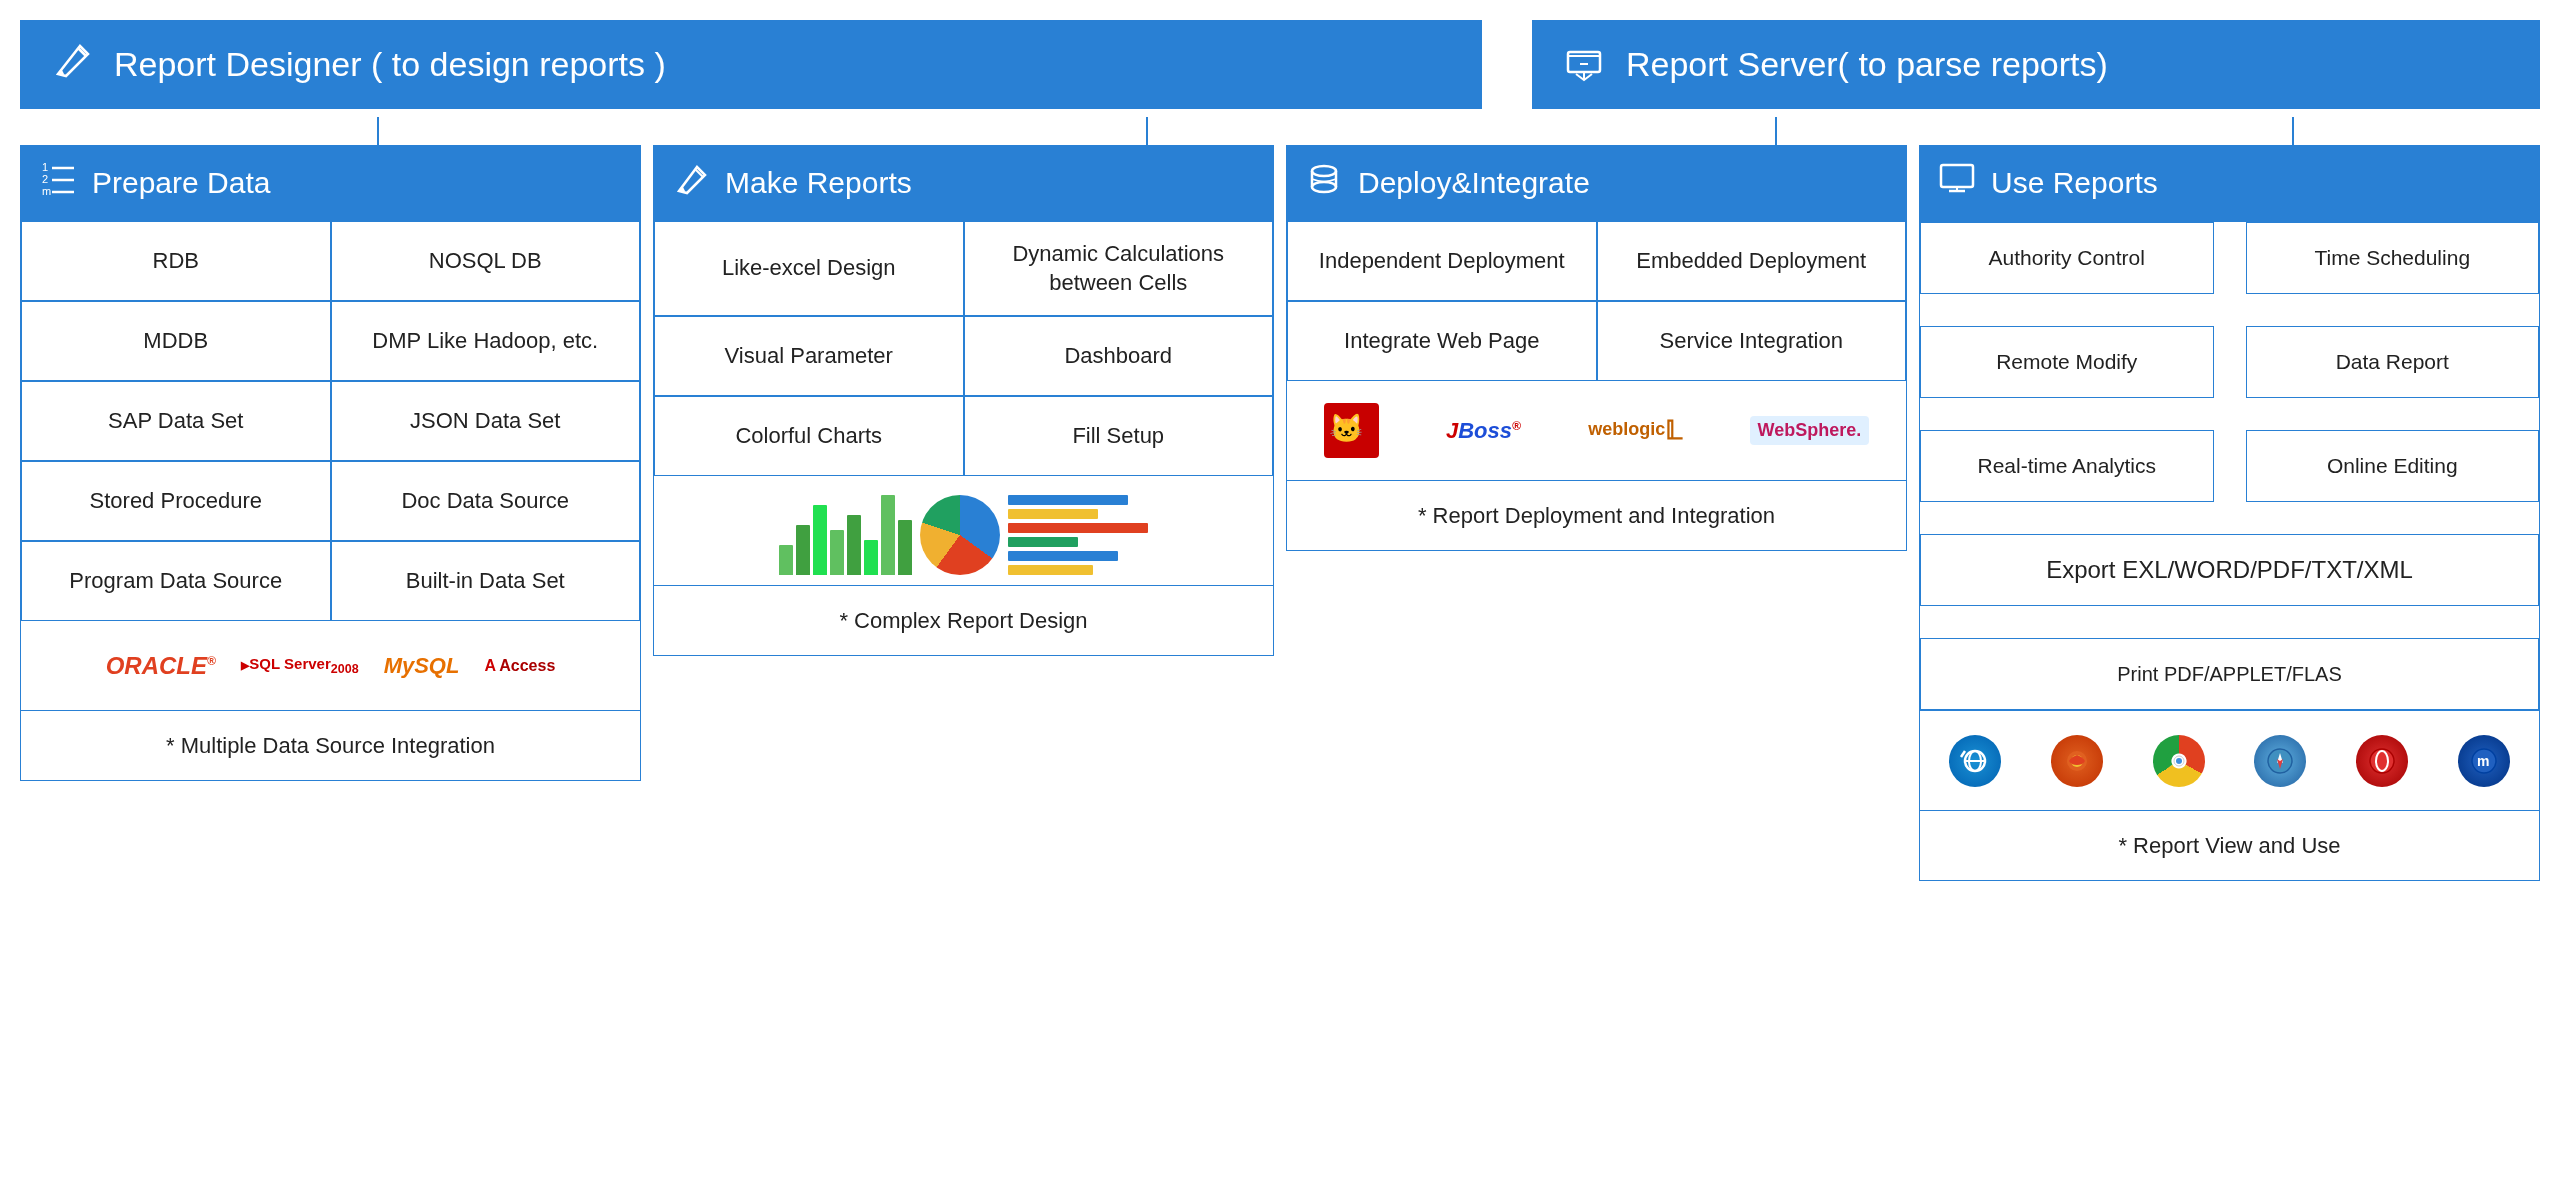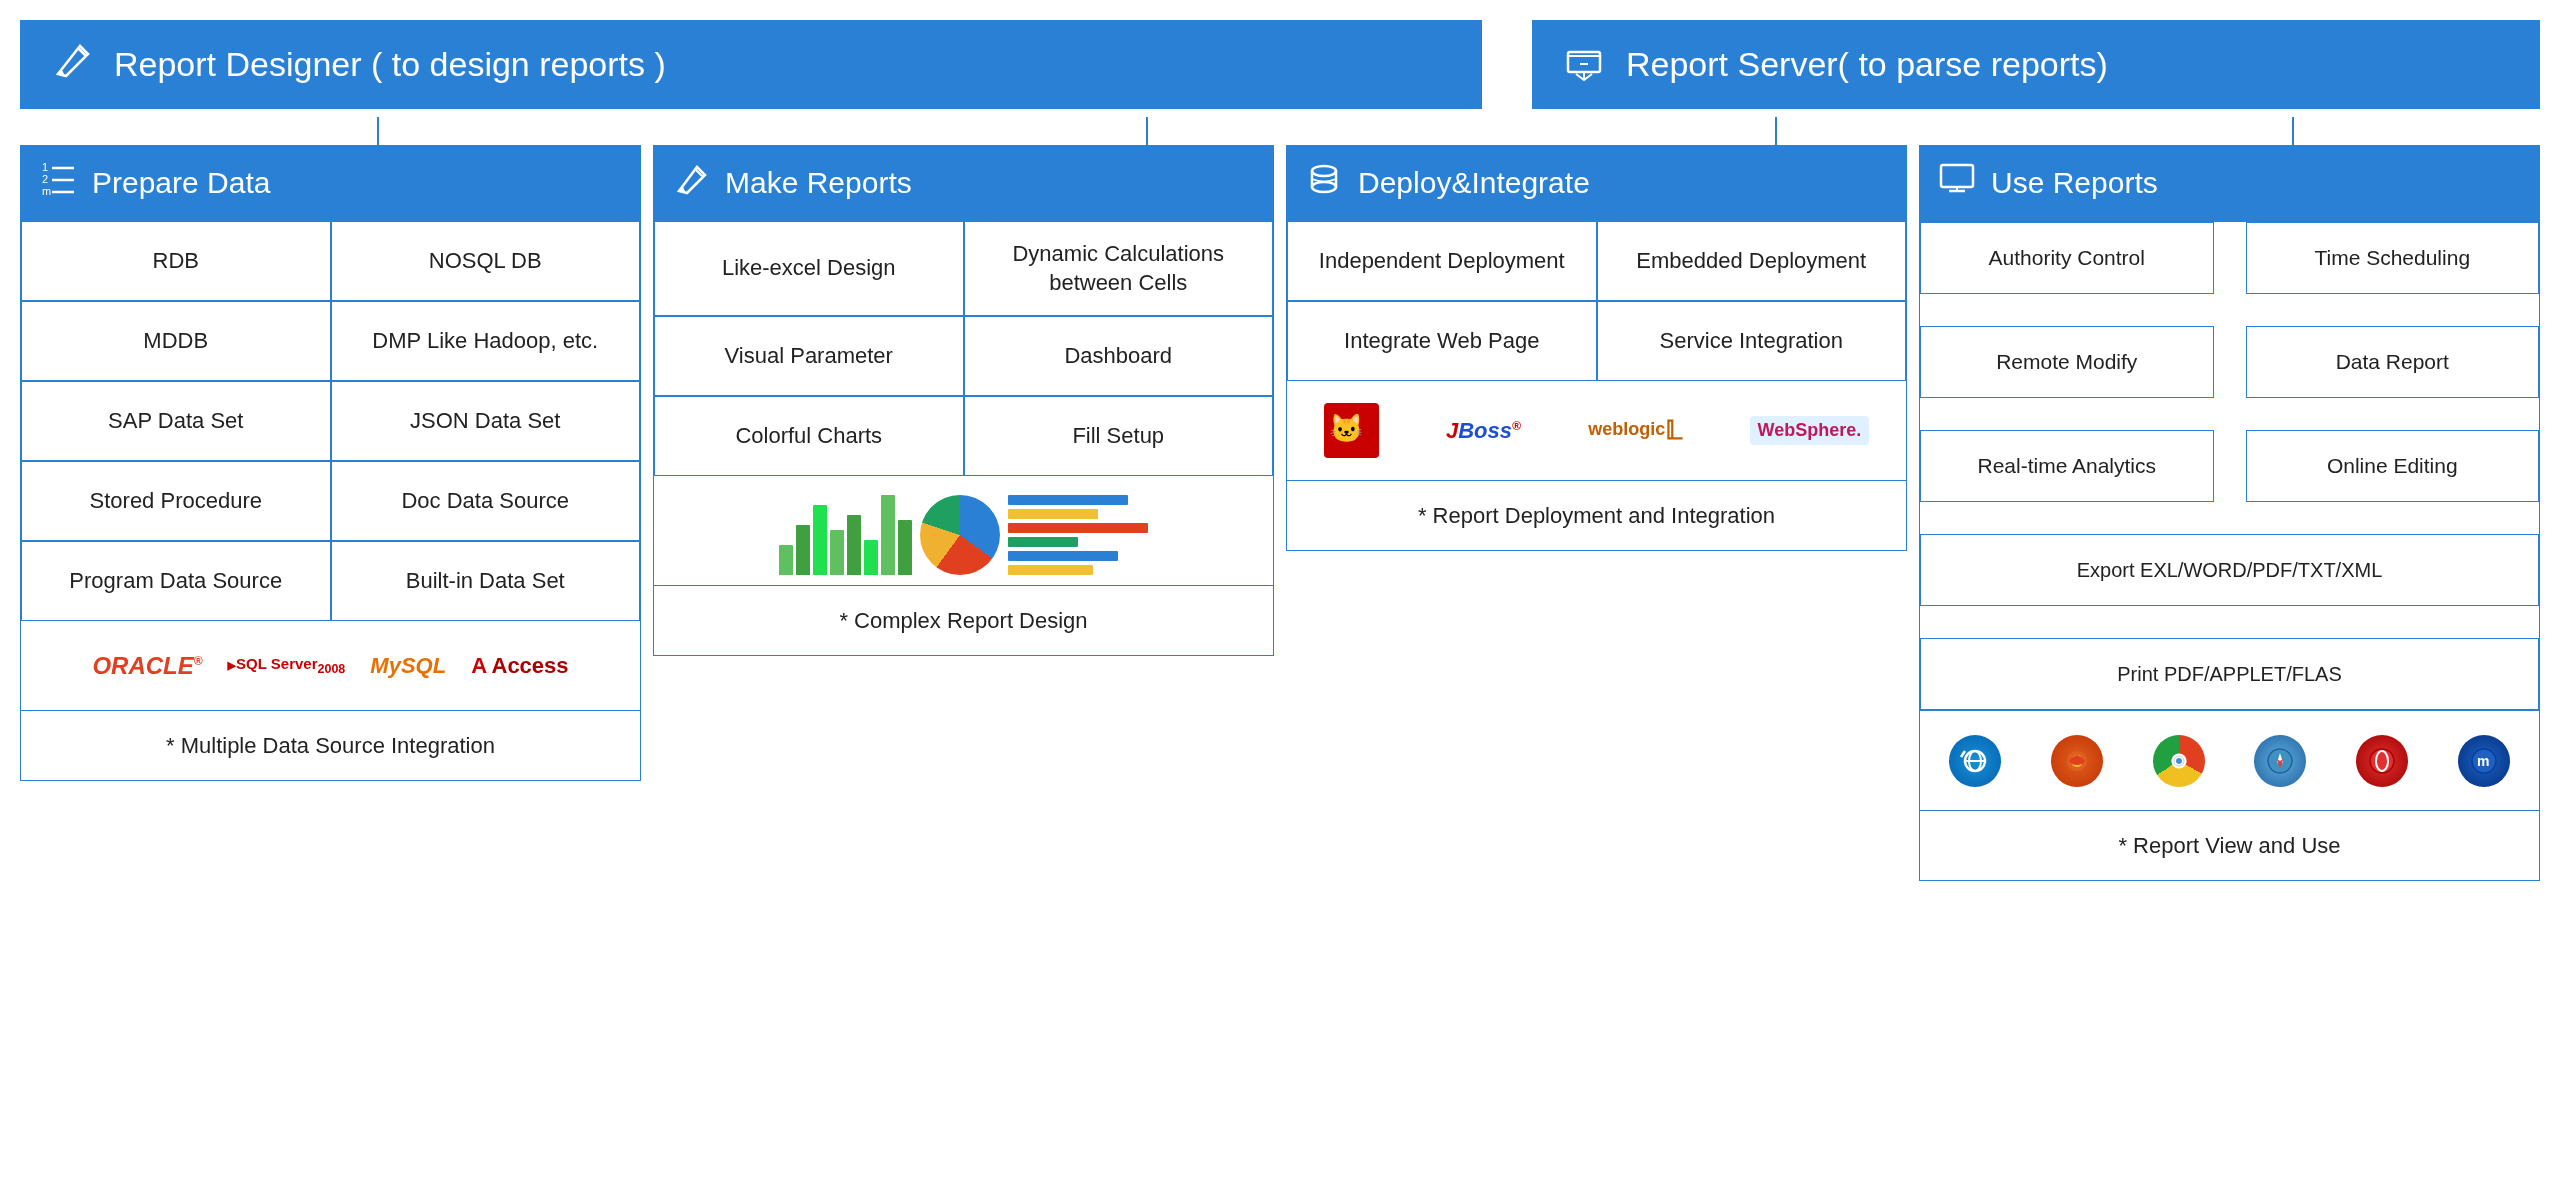--- a/index.html
+++ b/index.html
@@ -239,21 +239,21 @@
     }
 
     .use-grid .grid-cell {
       font-size: 21px;
       min-height: 72px;
       padding: 14px 10px;
     }
 
     .use-grid .grid-cell.export-cell {
       grid-column: 1 / -1;
-      font-size: 20px;
+      font-size: 24px;
     }
 
     .use-grid .grid-cell.print-cell {
       grid-column: 1 / -1;
       font-size: 20px;
     }
 
     .top-row {
       display: flex;
       align-items: center;
@@ -336,21 +336,21 @@
         <div class="grid-cell">Doc Data Source</div>
         <div class="grid-cell">Program Data Source</div>
         <div class="grid-cell">Built-in Data Set</div>
       </div>
       <div class="logo-row">
         <span style="font-size:24px; font-style:italic; font-weight:bold; color:#e04020;">ORACLE<sup style="font-size:12px;">®</sup></span>
         <span style="font-size:15px; color:#c00; font-weight:bold;">
           <span style="font-size:11px; color:#c00;">▶</span>SQL Server<sub>2008</sub>
         </span>
         <span style="font-size:22px; color:#e77000; font-style:italic; font-weight:bold;">MySQL</span>
-        <span style="font-size:22px; color:#a00; font-weight:bold;">
+        <span style="font-size:16px; color:#a00; font-weight:bold;">
           <span style="color:#c00;">A</span> Access
         </span>
       </div>
       <div class="caption-cell">* Multiple Data Source Integration</div>
     </div>
 
     <div class="column">
       <div class="section-header">
         <span class="section-icon">
           <svg width="36" height="36" viewBox="0 0 36 36" fill="none">

